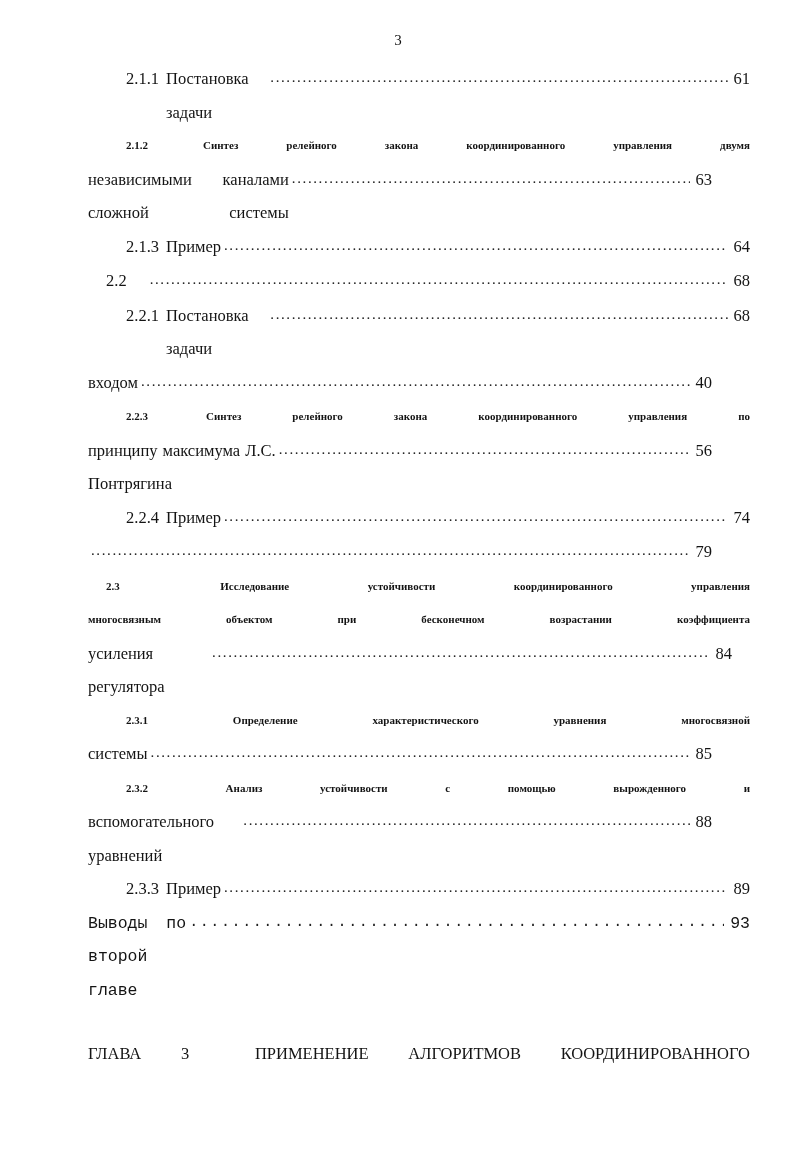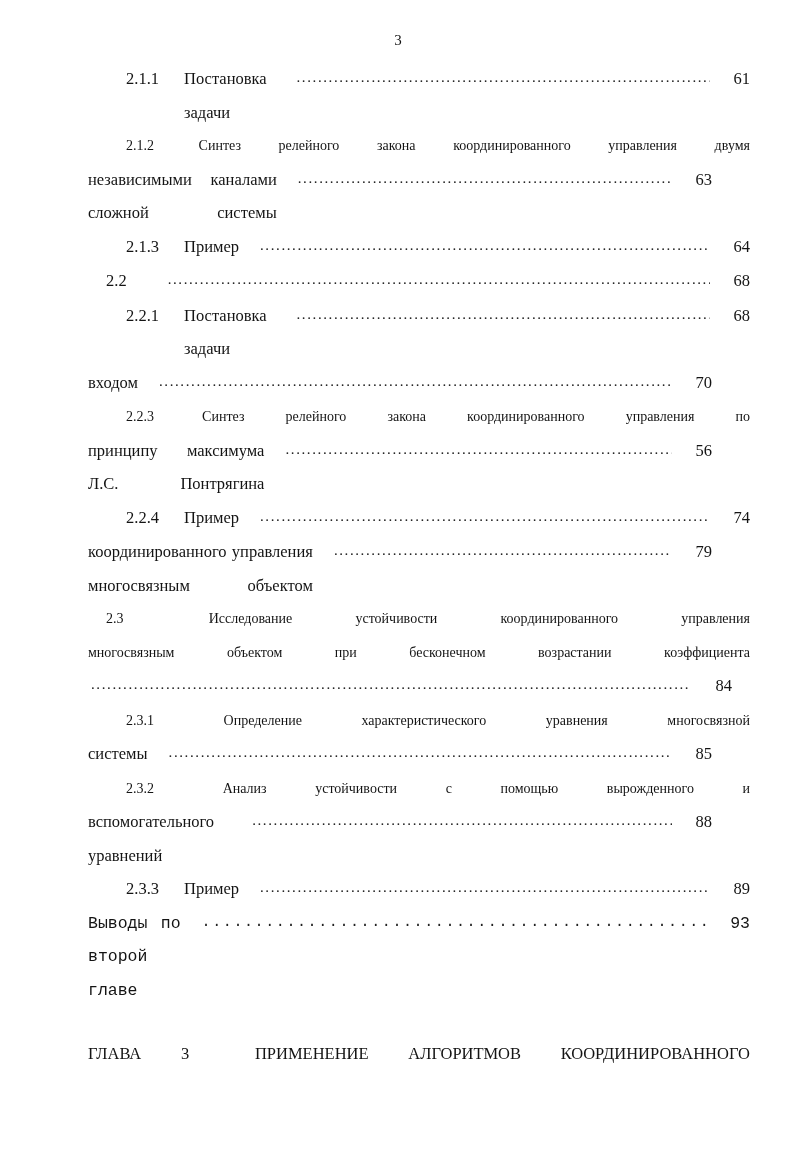--- a/index.html
+++ b/index.html
@@ -49,21 +49,20 @@
   
   .lvl-3 { padding-left: 38px; }
   .lvl-2 { padding-left: 18px; }
   .lvl-1 { padding-left: 0px; font-family: Liberation Mono, monospace; }
   .lvl-0 { padding-left: 0px; }
 
   .entry .row {
     display: flex;
     align-items: baseline;
     width: 100%;
-    gap: 18px;
   }
   .entry .num {
     flex: 0 0 auto;
     white-space: nowrap;
     margin-right: 7px;
   }
   .entry .title {
     flex: 0 1 auto;
     white-space: normal;
   }
@@ -79,25 +78,26 @@
     top: -2px;
   }
   .entry .pg {
     flex: 0 0 auto;
     white-space: nowrap;
     padding-left: 3px;
   }
 
   
   .wrap {
-    font-size: 14px;
+    font-size: 11px;
     line-height: 33.5px;
     text-align: justify;
     text-align-last: justify;
     display: block;
+    font-weight: bold;
   }
   .gap-chapter { height: 30px; }
 
   .chapter {
     font-size: 16.5px;
     line-height: 33.5px;
     text-align: justify;
     text-align-last: justify;
   }
   .nowrapnum { white-space: nowrap; }
@@ -155,21 +155,21 @@
         <span class="title">Постановка задачи</span>
         <span class="leader">................................................................................................................</span>
         <span class="pg">68</span>
       </div>
     </div>
 
     <div class="entry lvl-3">
       <div class="row" style="padding-left:0;margin-left:-38px;">
         <span class="title">входом</span>
         <span class="leader">................................................................................................................</span>
-        <span class="pg">70</span>
+        <span class="pg">40</span>
       </div>
     </div>
 
     <div class="entry lvl-3">
       <div class="wrap">
         <span class="num">2.2.3</span>
         <span>Синтез  релейного  закона  координированного  управления  по</span>
       </div>
       <div class="row" style="padding-left:0;margin-left:-38px;">
         <span class="title">принципу максимума Л.С. Понтрягина</span>
@@ -182,35 +182,35 @@
       <div class="row">
         <span class="num">2.2.4</span>
         <span class="title">Пример</span>
         <span class="leader">................................................................................................................</span>
         <span class="pg">74</span>
       </div>
     </div>
 
     <div class="entry lvl-3">
       <div class="row" style="padding-left:0;margin-left:-38px;">
-        <span class="title">координированного управления многосвязным объектом</span>
         <span class="leader">................................................................................................................</span>
         <span class="pg">79</span>
       </div>
     </div>
 
     <div class="entry lvl-2">
       <div class="wrap">
         <span class="num" style="margin-right:22px;">2.3</span>
         <span>Исследование     устойчивости     координированного     управления</span>
       </div>
       <div class="wrap" style="margin-left:-18px;">
         <span>многосвязным  объектом  при  бесконечном  возрастании  коэффициента</span>
       </div>
       <div class="row" style="padding-left:0;margin-left:-18px;">
+        <span class="title">усиления регулятора</span>
         <span class="leader">................................................................................................................</span>
         <span class="pg">84</span>
       </div>
     </div>
 
     <div class="entry lvl-3">
       <div class="wrap">
         <span class="num" style="margin-right:10px;">2.3.1</span>
         <span>Определение    характеристического    уравнения    многосвязной</span>
       </div>

